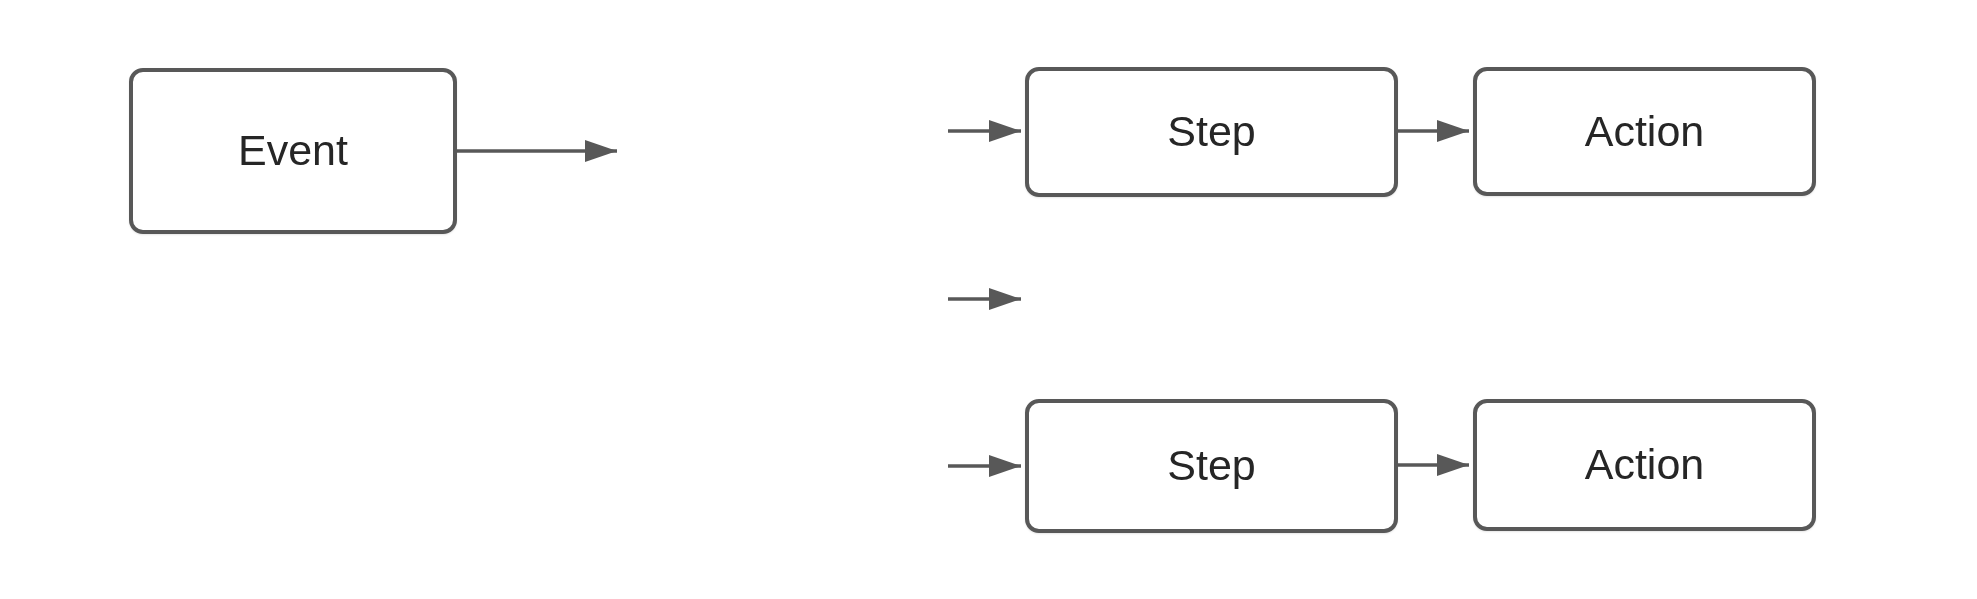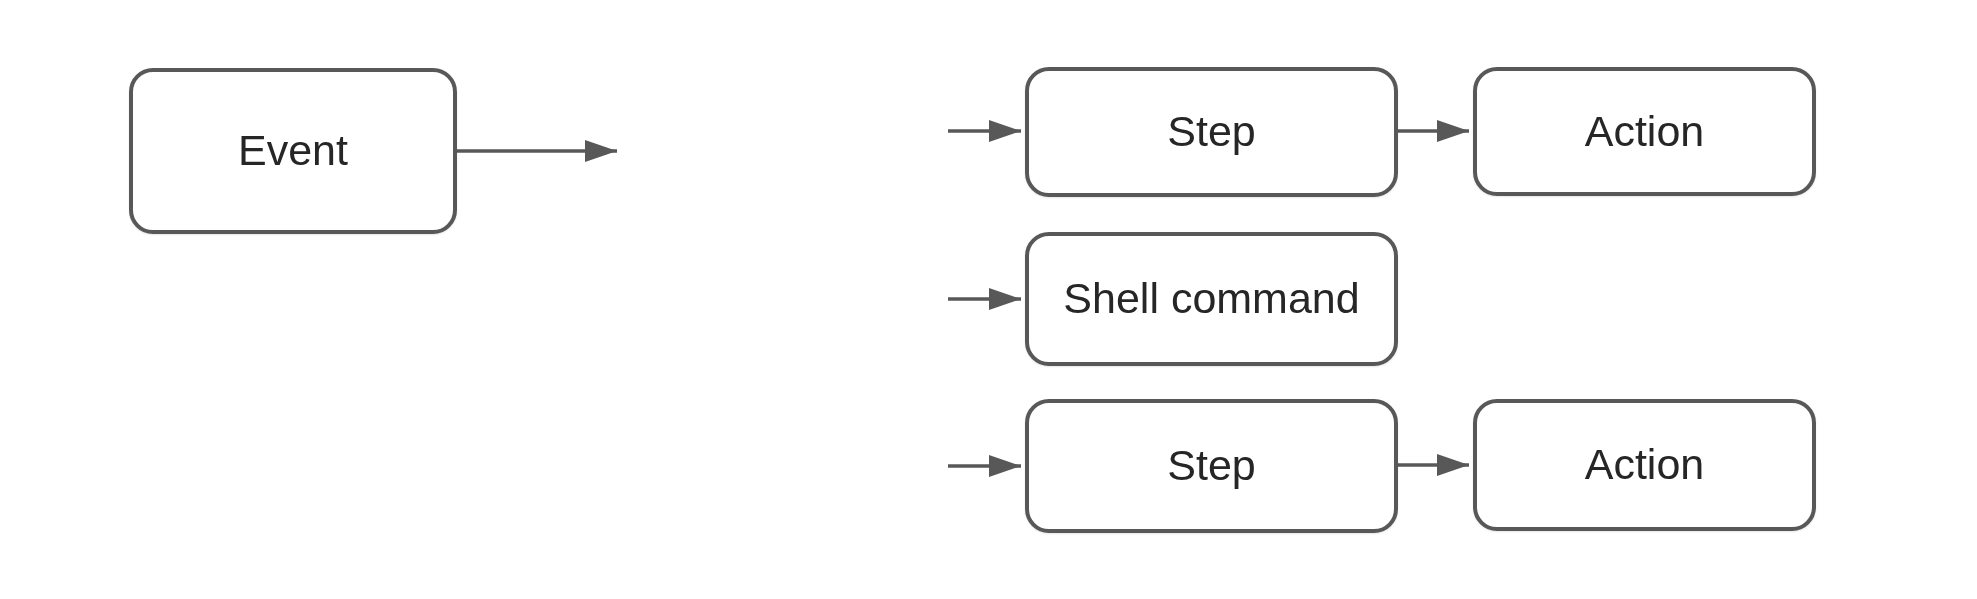--- a/index.html
+++ b/index.html
@@ -30,21 +30,21 @@
   }
   .edge {
     stroke: var(--stroke);
     stroke-width: 3.5;
     fill: none;
   }
   .node {
     position: absolute;
     background: var(--node-fill);
     border: 4px solid var(--stroke);
-    border-radius: 24px;
+    border-radius: 14px;
     display: flex;
     align-items: center;
     justify-content: center;
     box-shadow: 0 1px 2px rgba(0,0,0,0.10);
   }
   .node-label {
     font-size: 43px;
     line-height: 1.2;
     color: var(--text);
     text-align: center;
@@ -76,23 +76,20 @@
 
 
   <div class="node" style="left:1025px; top:67px; width:373px; height:130px;">
     <span class="node-label">Step</span>
   </div>
 
   <div class="node" style="left:1473px; top:67px; width:343px; height:129px;">
     <span class="node-label">Action</span>
   </div>
 
-  <div class="node" style="left:1025px; top:232px; width:373px; height:134px;">
-    <span class="node-label">Shell command</span>
-  </div>
 
   <div class="node" style="left:1025px; top:399px; width:373px; height:134px;">
     <span class="node-label">Step</span>
   </div>
 
   <div class="node" style="left:1473px; top:399px; width:343px; height:132px;">
     <span class="node-label">Action</span>
   </div>
 
 </div>

